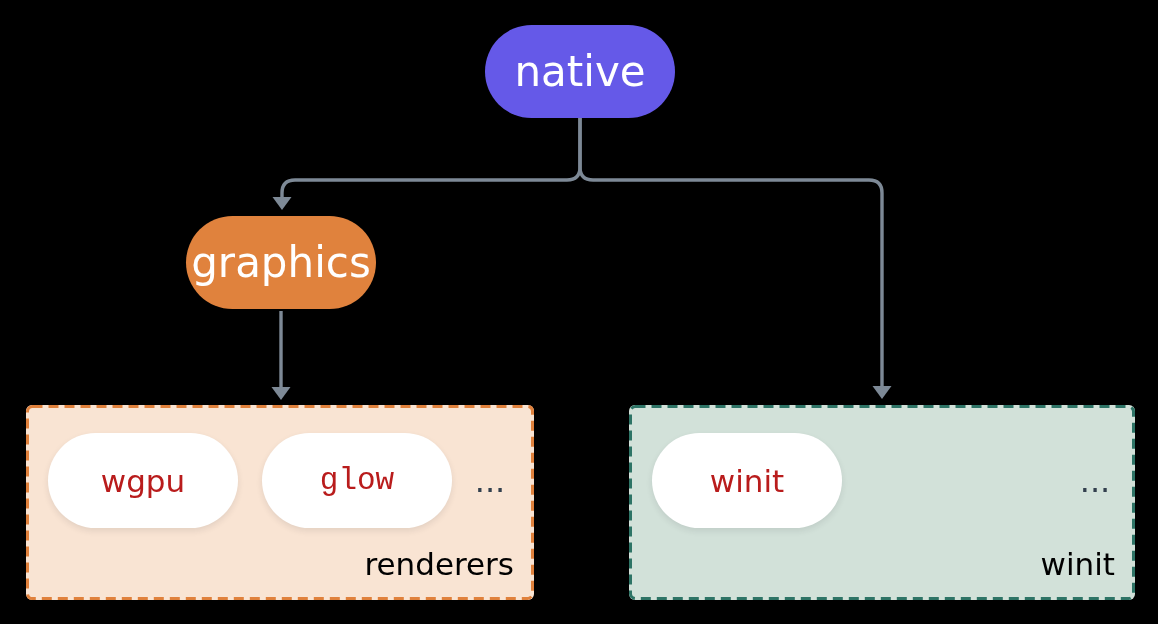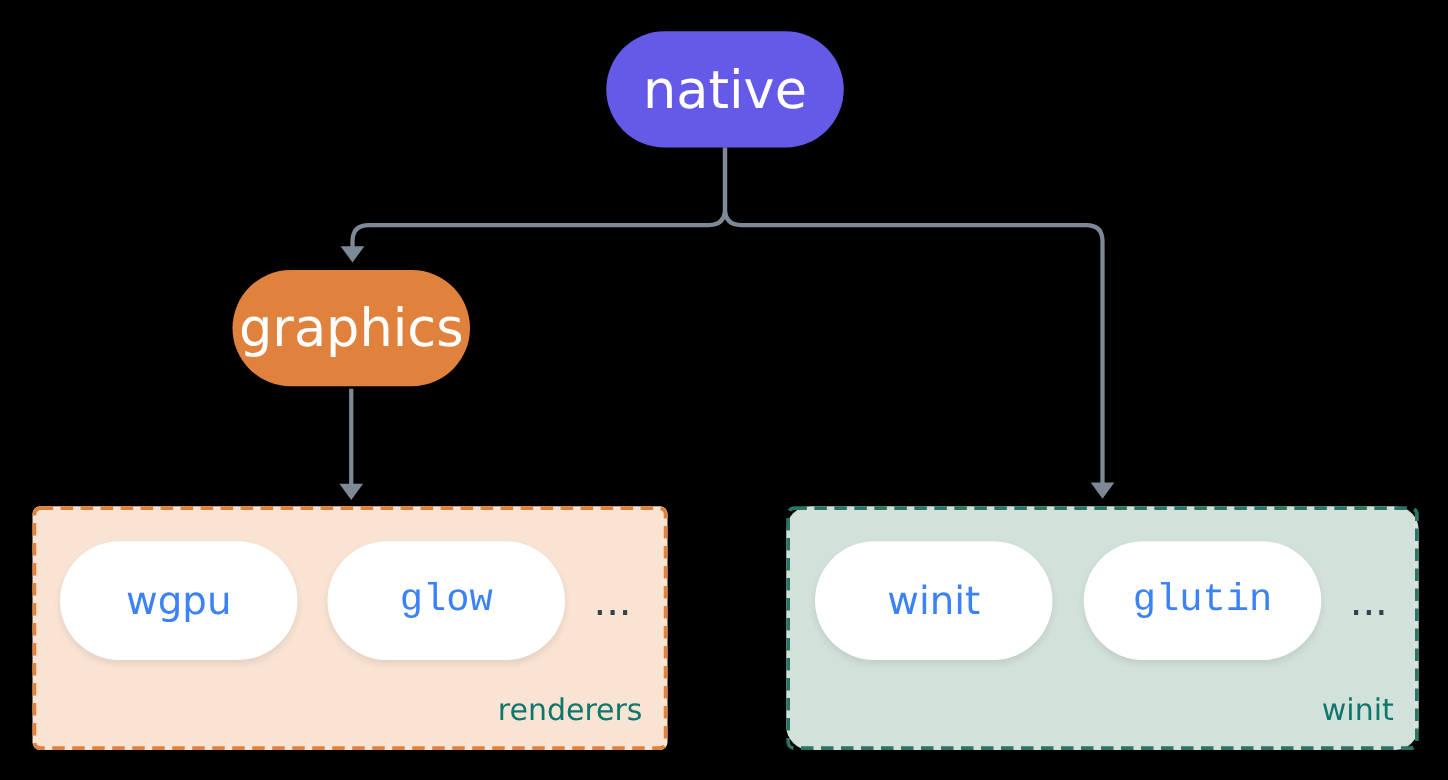--- a/index.html
+++ b/index.html
@@ -44,33 +44,32 @@
     z-index: 1;
   }
   #group-renderers {
     left: 26px;
     background: #f9e4d3;
   }
   #group-shells {
     left: 629px;
     width: 506px;
     background: #d2e1d9;
-    border-radius: 19px;
   }
   .item-pill {
     position: absolute;
     top: 28px;
     width: 190px;
     height: 95px;
     background: #ffffff;
     border-radius: 47.5px;
     display: flex;
     align-items: center;
     justify-content: center;
-    color: #3b82f6;
+    color: #b91c1c;
     font-size: 31px;
     box-shadow: 0 3px 6px rgba(40, 40, 50, 0.10);
     z-index: 3;
   }
   .item-pill.first { left: 22px; }
   .item-pill.second { left: 236px; font-family: Liberation Mono, monospace; }
   #group-shells .item-pill.first { left: 23px; }
   #group-shells .item-pill.second { left: 238px; }
   .ellipsis {
     position: absolute;
@@ -83,22 +82,22 @@
     justify-content: center;
     color: #33404e;
     font-size: 32px;
     z-index: 3;
   }
   #group-shells .ellipsis { left: 442px; }
   .group-label {
     position: absolute;
     right: 20px;
     bottom: 18px;
-    color: #0f766e;
-    font-size: 24px;
+    color: #000000;
+    font-size: 31px;
     z-index: 3;
   }
   #connector-layer {
     position: absolute;
     left: 0; top: 0;
     width: 1158px;
     height: 624px;
     z-index: 2;
     pointer-events: none;
   }
@@ -155,20 +154,17 @@
       <span>glow</span>
     </div>
     <div class="ellipsis">...</div>
     <div class="group-label">renderers</div>
   </div>
 
   <div id="group-shells" class="group-box">
     <div class="item-pill first">
       <span>winit</span>
     </div>
-    <div class="item-pill second">
-      <span>glutin</span>
-    </div>
     <div class="ellipsis">...</div>
     <div class="group-label">winit</div>
   </div>
 
 </div>
 
 </body></html>

